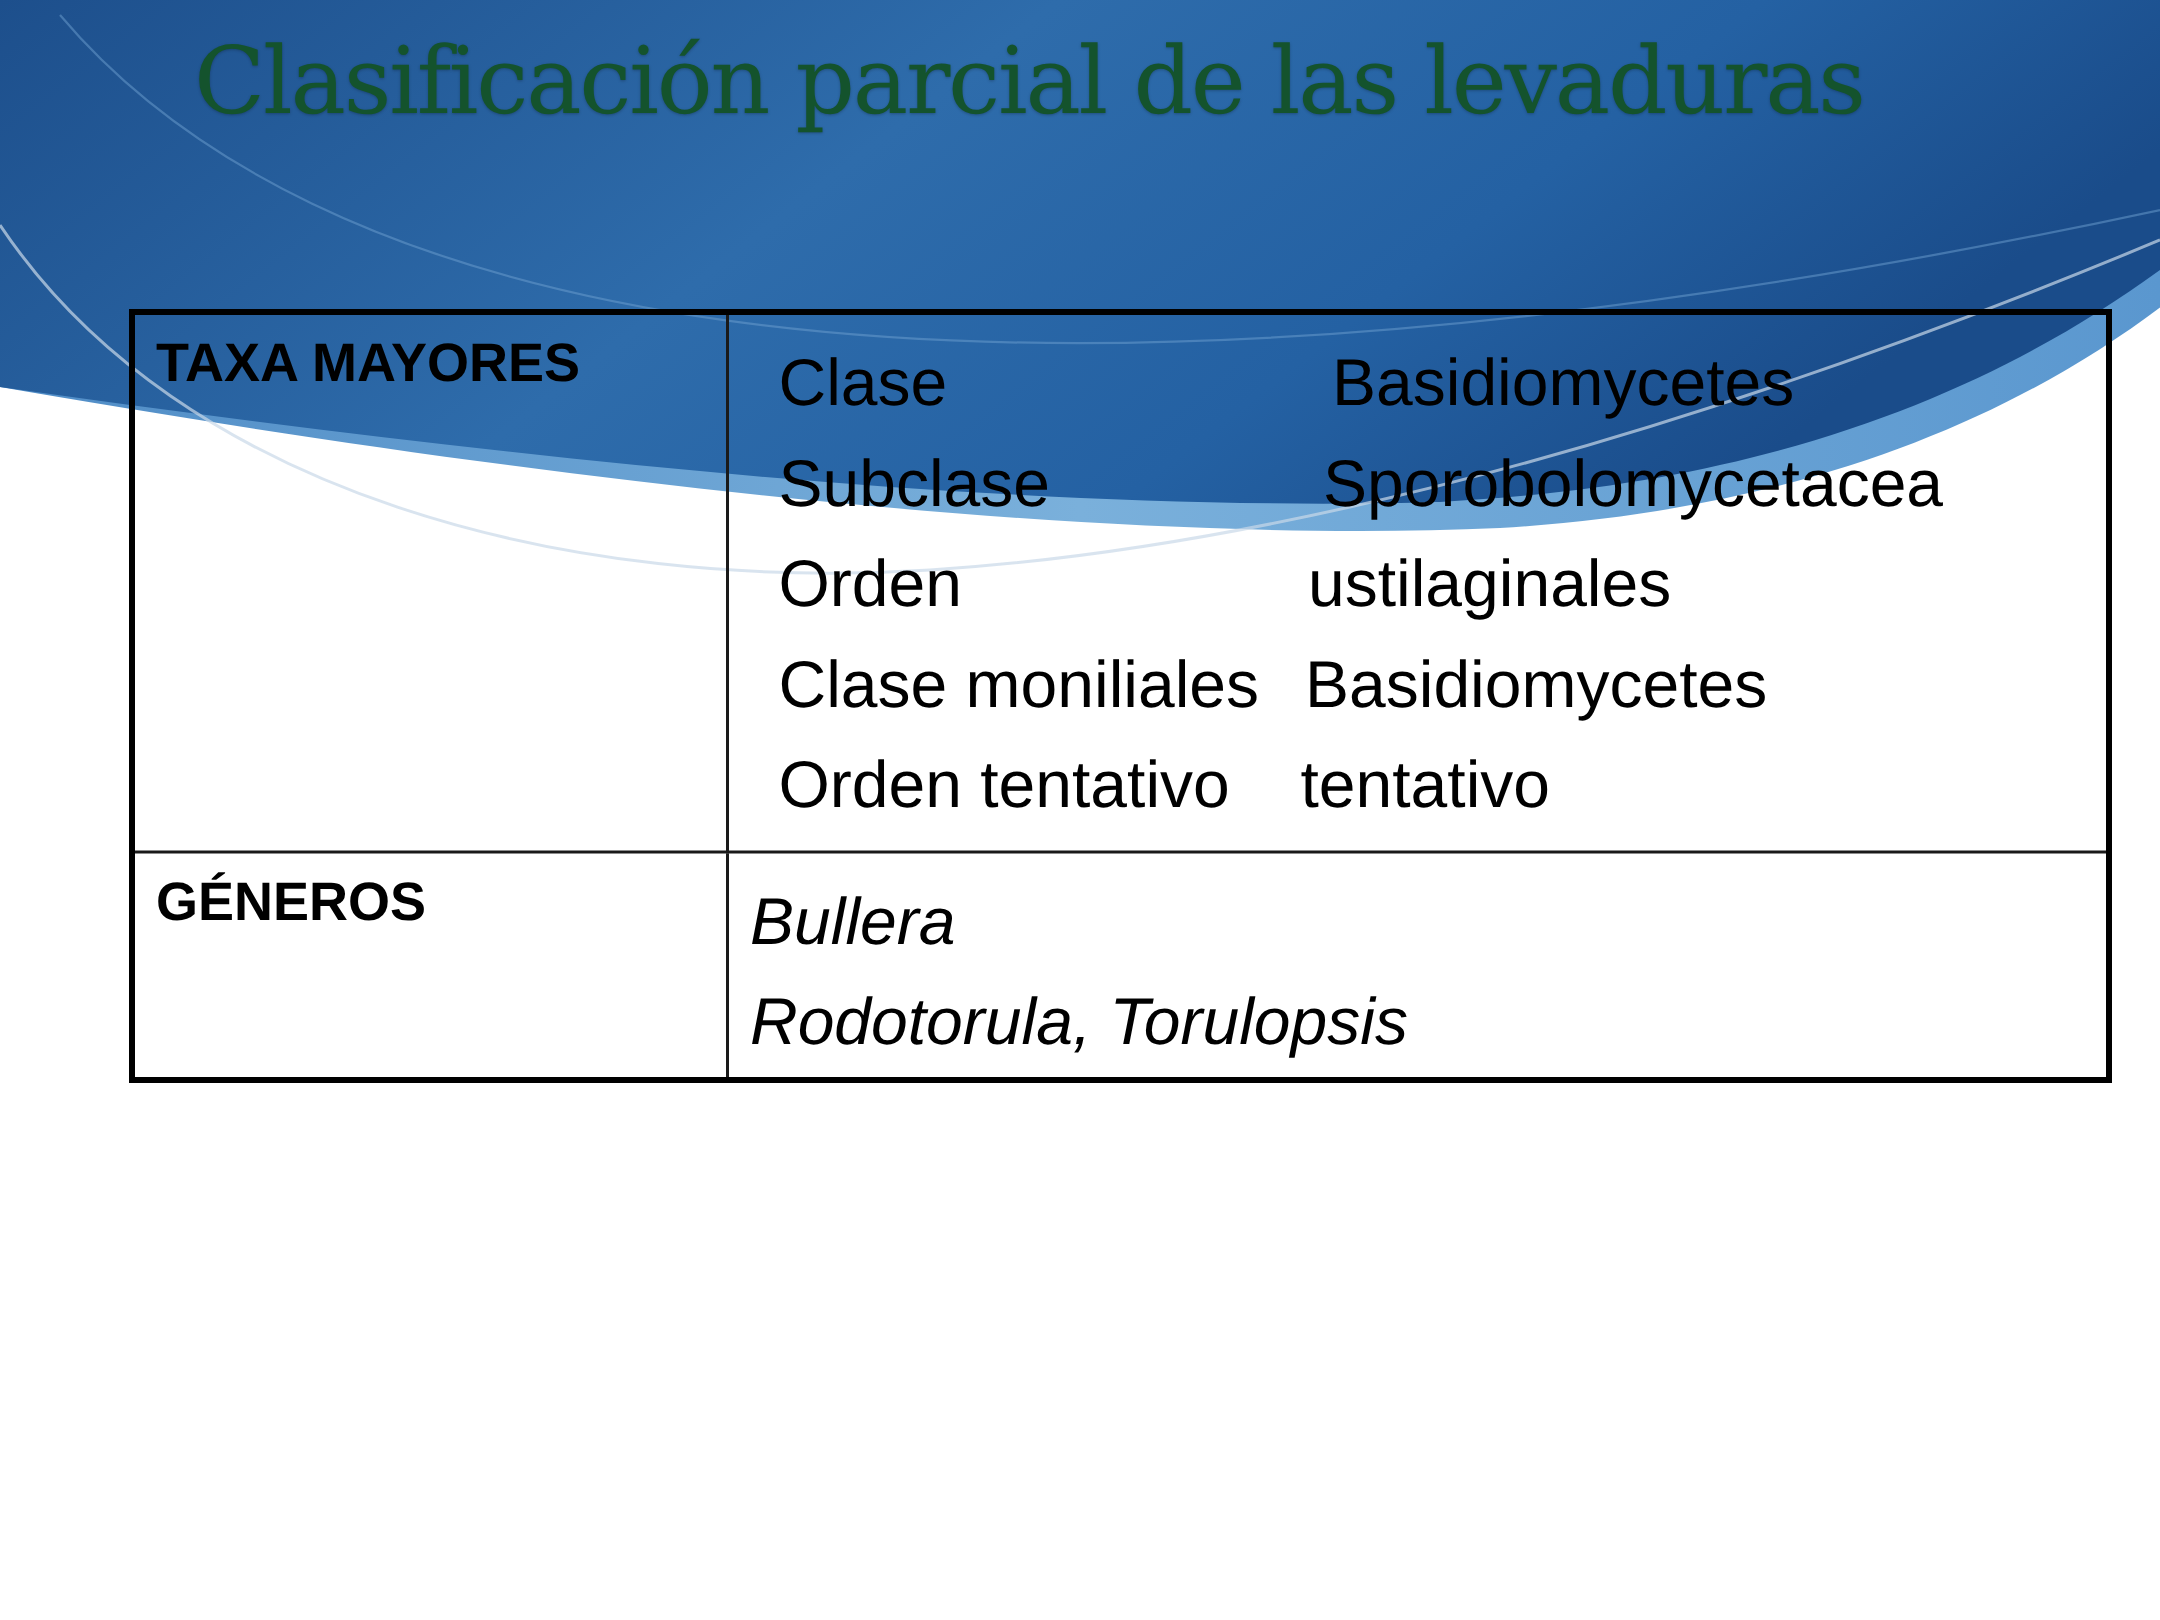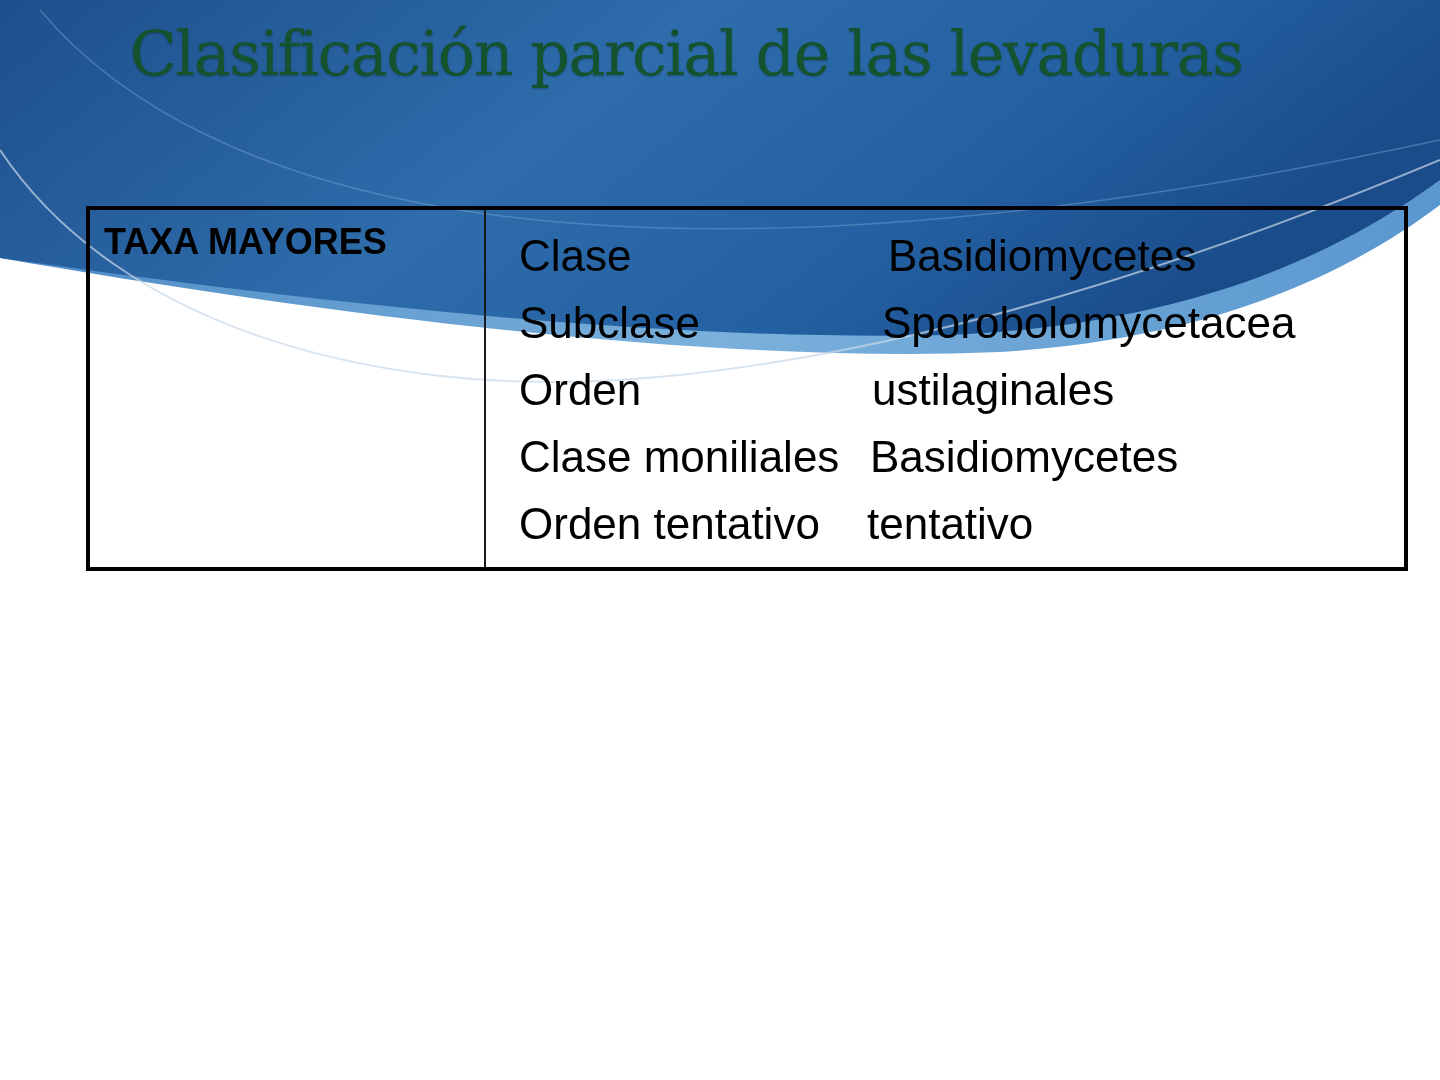--- a/index.html
+++ b/index.html
@@ -148,16 +148,23 @@
             </div>
             <div class="pair">
               <span class="rank">Orden tentativo</span>
               <span class="taxon" style="left:367px">tentativo</span>
             </div>
           </td>
         </tr>
 
 
 
+        <tr class="row-generos">
+          <td class="label-cell">GÉNEROS</td>
+          <td class="value-cell">
+            <div class="line italic">Bullera</div>
+            <div class="line italic">Rodotorula, Torulopsis</div>
+          </td>
+        </tr>
       </tbody>
     </table>
   </div>
 </div>
 
 </body></html>

